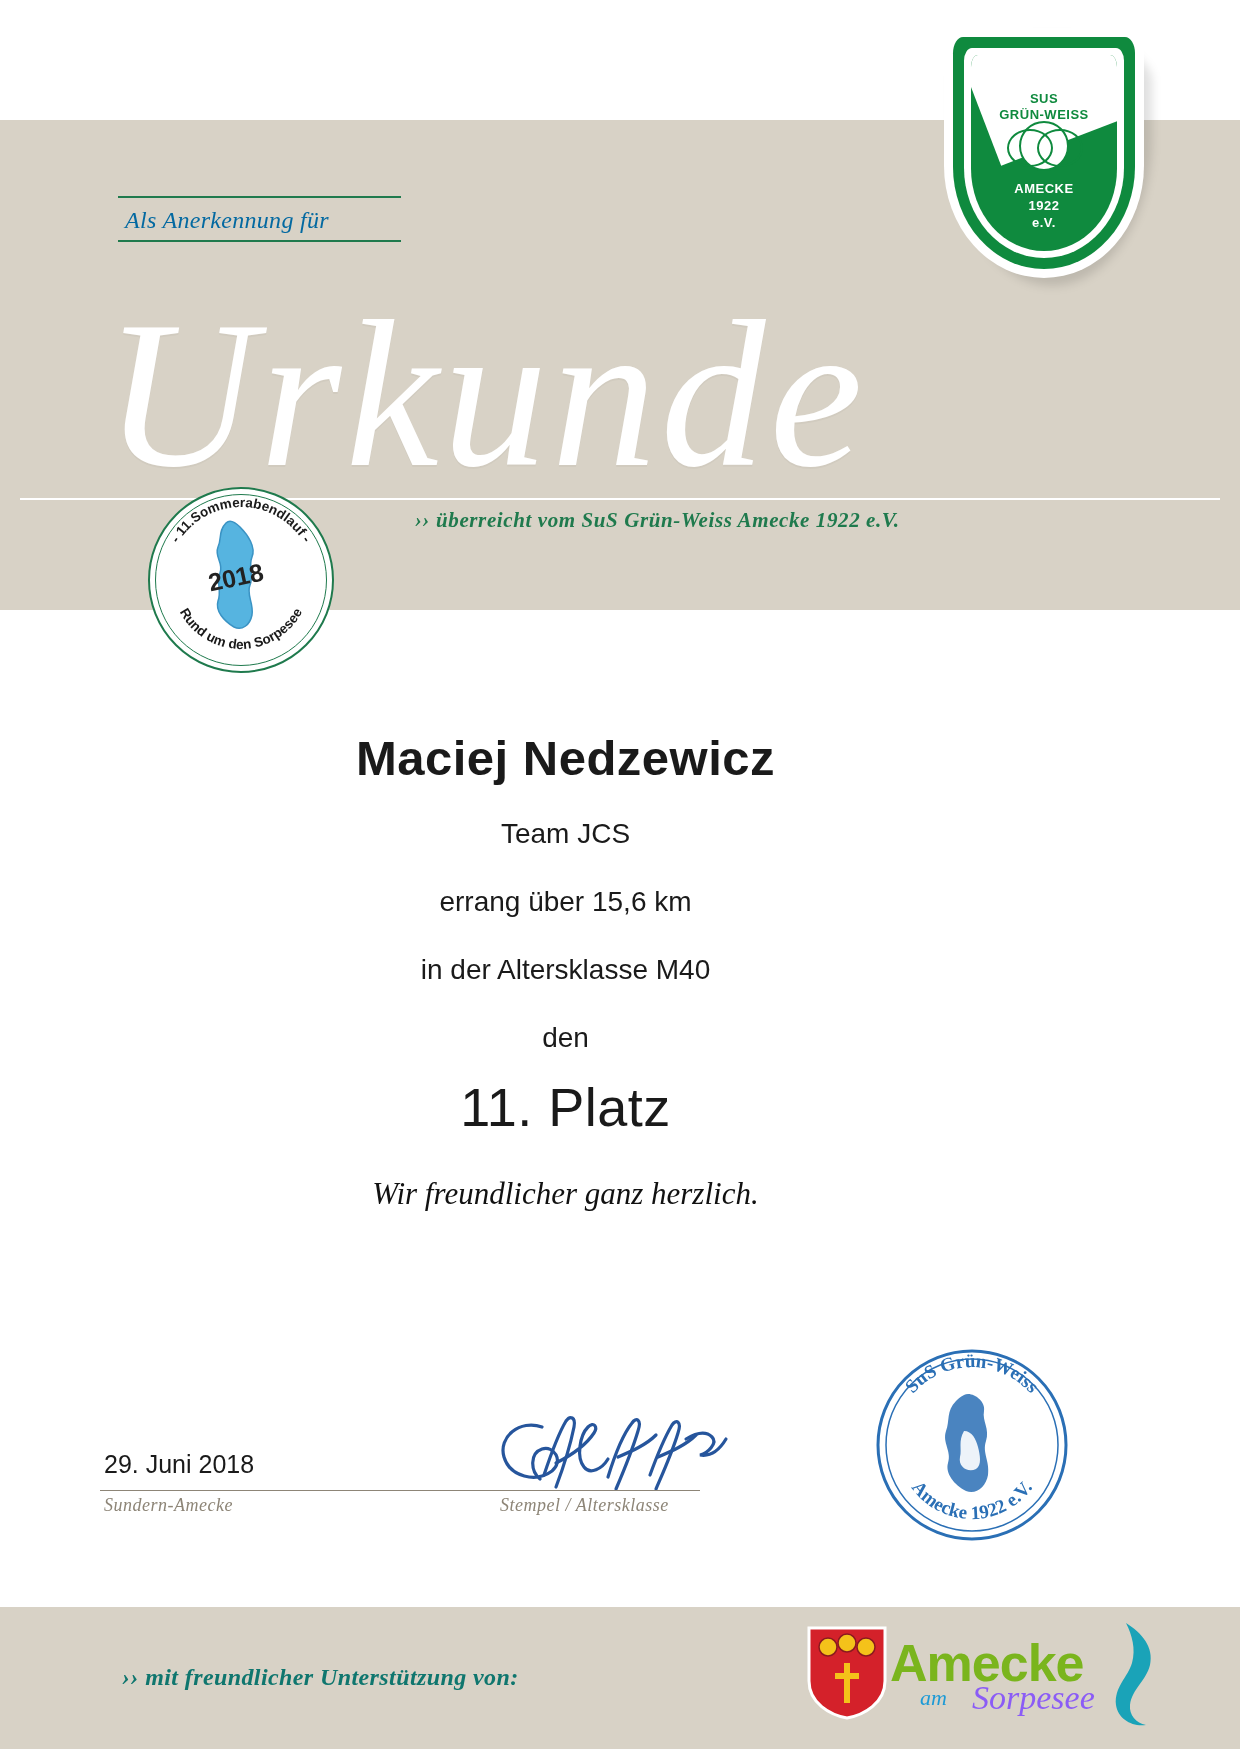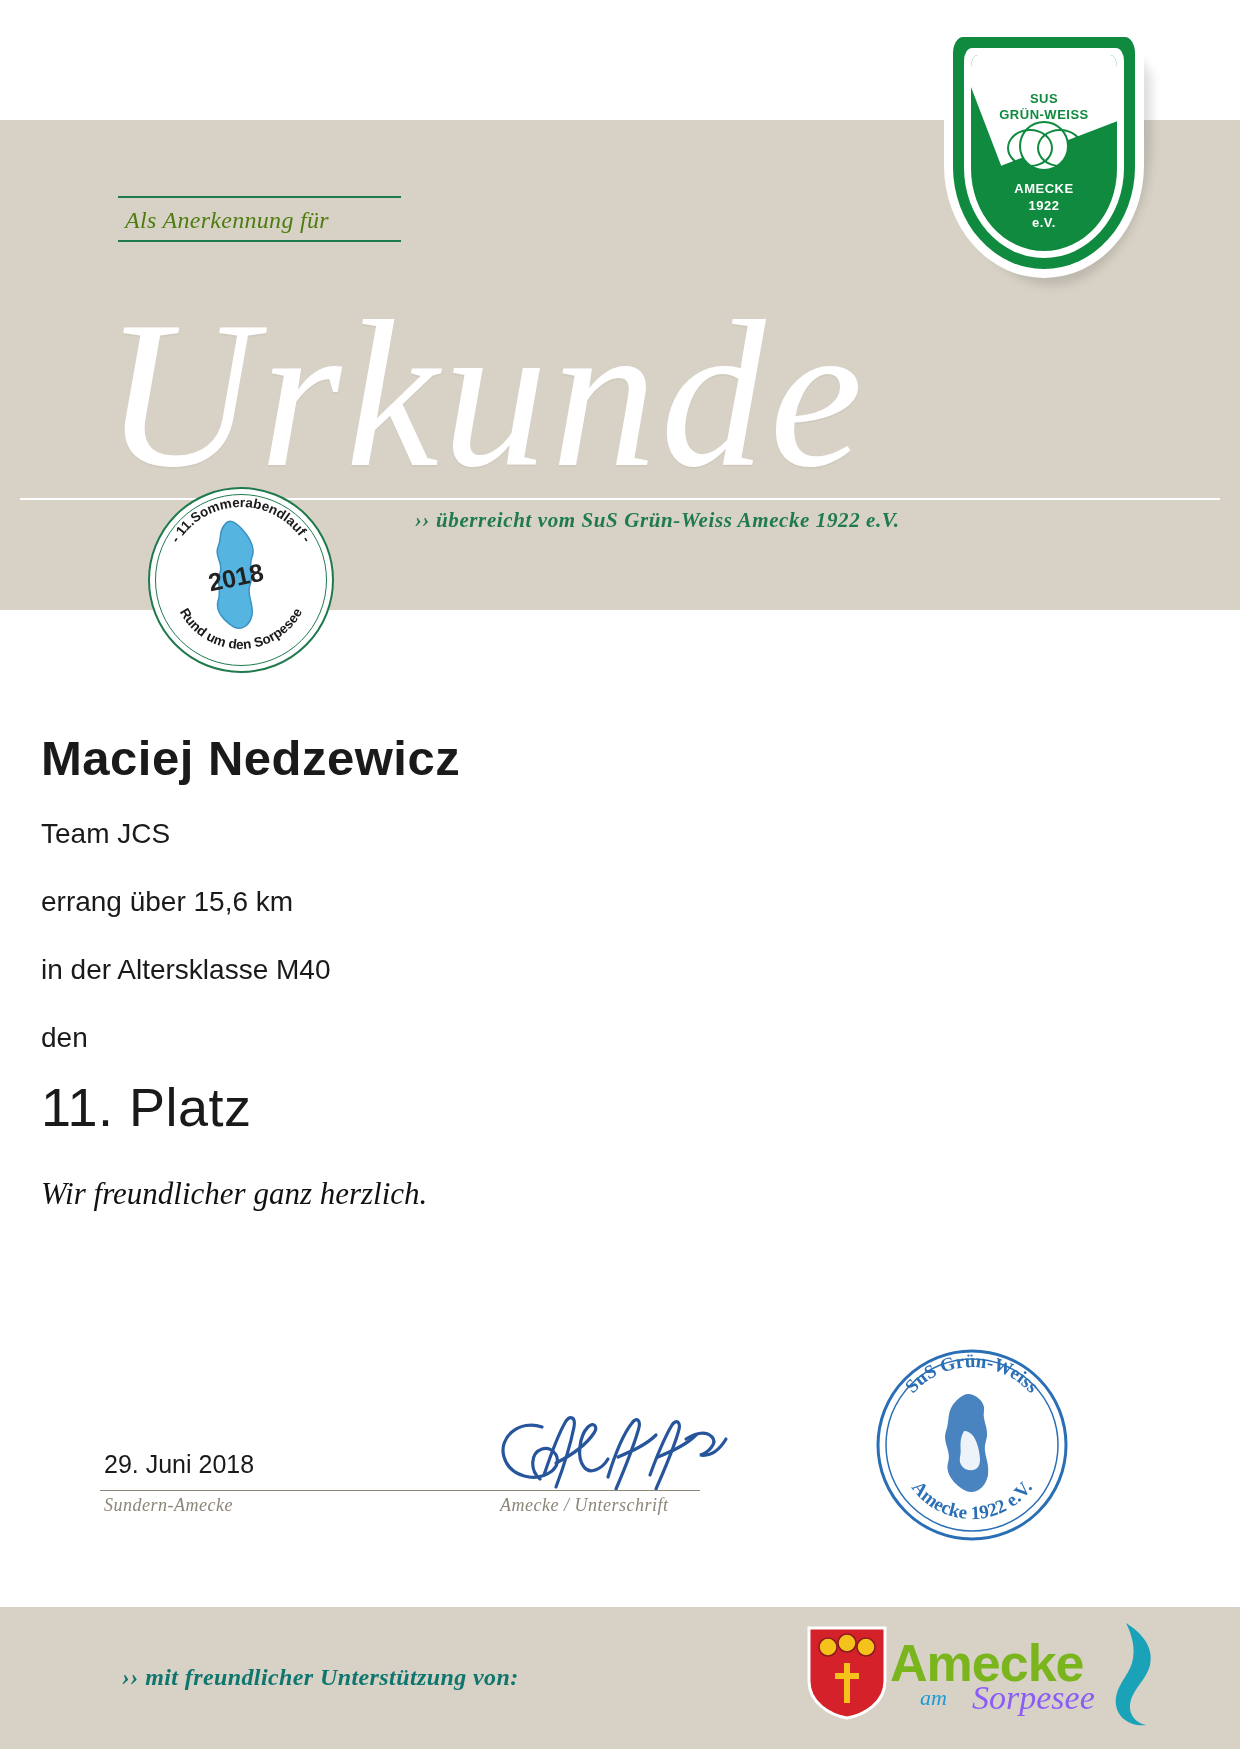--- a/index.html
+++ b/index.html
@@ -40,21 +40,21 @@
   .anerkennung .rule {
     height: 2px;
     background: #1f7a4d;
     width: 283px;
   }
   .anerkennung .txt {
     font-family: "Liberation Serif", serif;
     font-style: italic;
     font-size: 24px;
     line-height: 1.35;
-    color: #4d7c0f;
+    color: #0369a1;
     padding: 6px 0 4px 7px;
     letter-spacing: 0.3px;
   }
 
   
   .urkunde {
     position: absolute;
     left: 104px; top: 289px;
     width: 1000px;
     font-family: "Liberation Serif", serif;
@@ -202,20 +202,21 @@
     color: #222;
     transform: rotate(-12deg);
   }
   .runstamp svg { position: absolute; inset: 0; }
 
   
   .body-block {
     position: absolute;
     left: 0; top: 730px;
     width: 1090px;
+    text-align: center;
     color: #1a1a1a;
     padding-left: 41px;
   }
   .body-block .name {
     font-size: 49px;
     font-weight: bold;
     letter-spacing: 0.5px;
     margin-bottom: 32px;
   }
   .body-block .line {
@@ -408,21 +409,21 @@
       <path d="M128,52 C142,46 156,40 166,30"></path>
       <path d="M160,70 C168,48 176,30 182,20 C186,14 192,16 188,28 C182,48 172,70 166,84"></path>
       <path d="M168,52 C182,46 196,40 206,30"></path>
       <path d="M196,34 C206,28 216,26 222,32 C228,38 218,48 210,50 C222,52 230,44 236,34"></path>
     </g>
   </svg>
 
   <div class="sig-date">29. Juni 2018</div>
   <div class="sig-line-left"></div>
   <div class="sig-city">Sundern-Amecke</div>
-  <div class="sig-caption">Amecke / Unterschrift</div>
+  <div class="sig-caption">Stempel / Altersklasse</div>
 
   <svg class="bluestamp" viewBox="0 0 200 200">
     <circle cx="100" cy="100" r="94" fill="none" stroke="#2a6fb5" stroke-width="3"></circle>
     <circle cx="100" cy="100" r="86" fill="none" stroke="#2a6fb5" stroke-width="1.5"></circle>
     <defs>
       <path id="bsTop" d="M 22,100 A 78,78 0 0 1 178,100"></path>
       <path id="bsBot" d="M 26,100 A 74,74 0 0 0 174,100"></path>
     </defs>
     <text font-family="Liberation Serif, serif" font-size="19" font-weight="bold" fill="#2a6fb5">
       <textPath href="#bsTop" startOffset="50%" text-anchor="middle" id="bsTopText">SuS Grün-Weiss</textPath>

